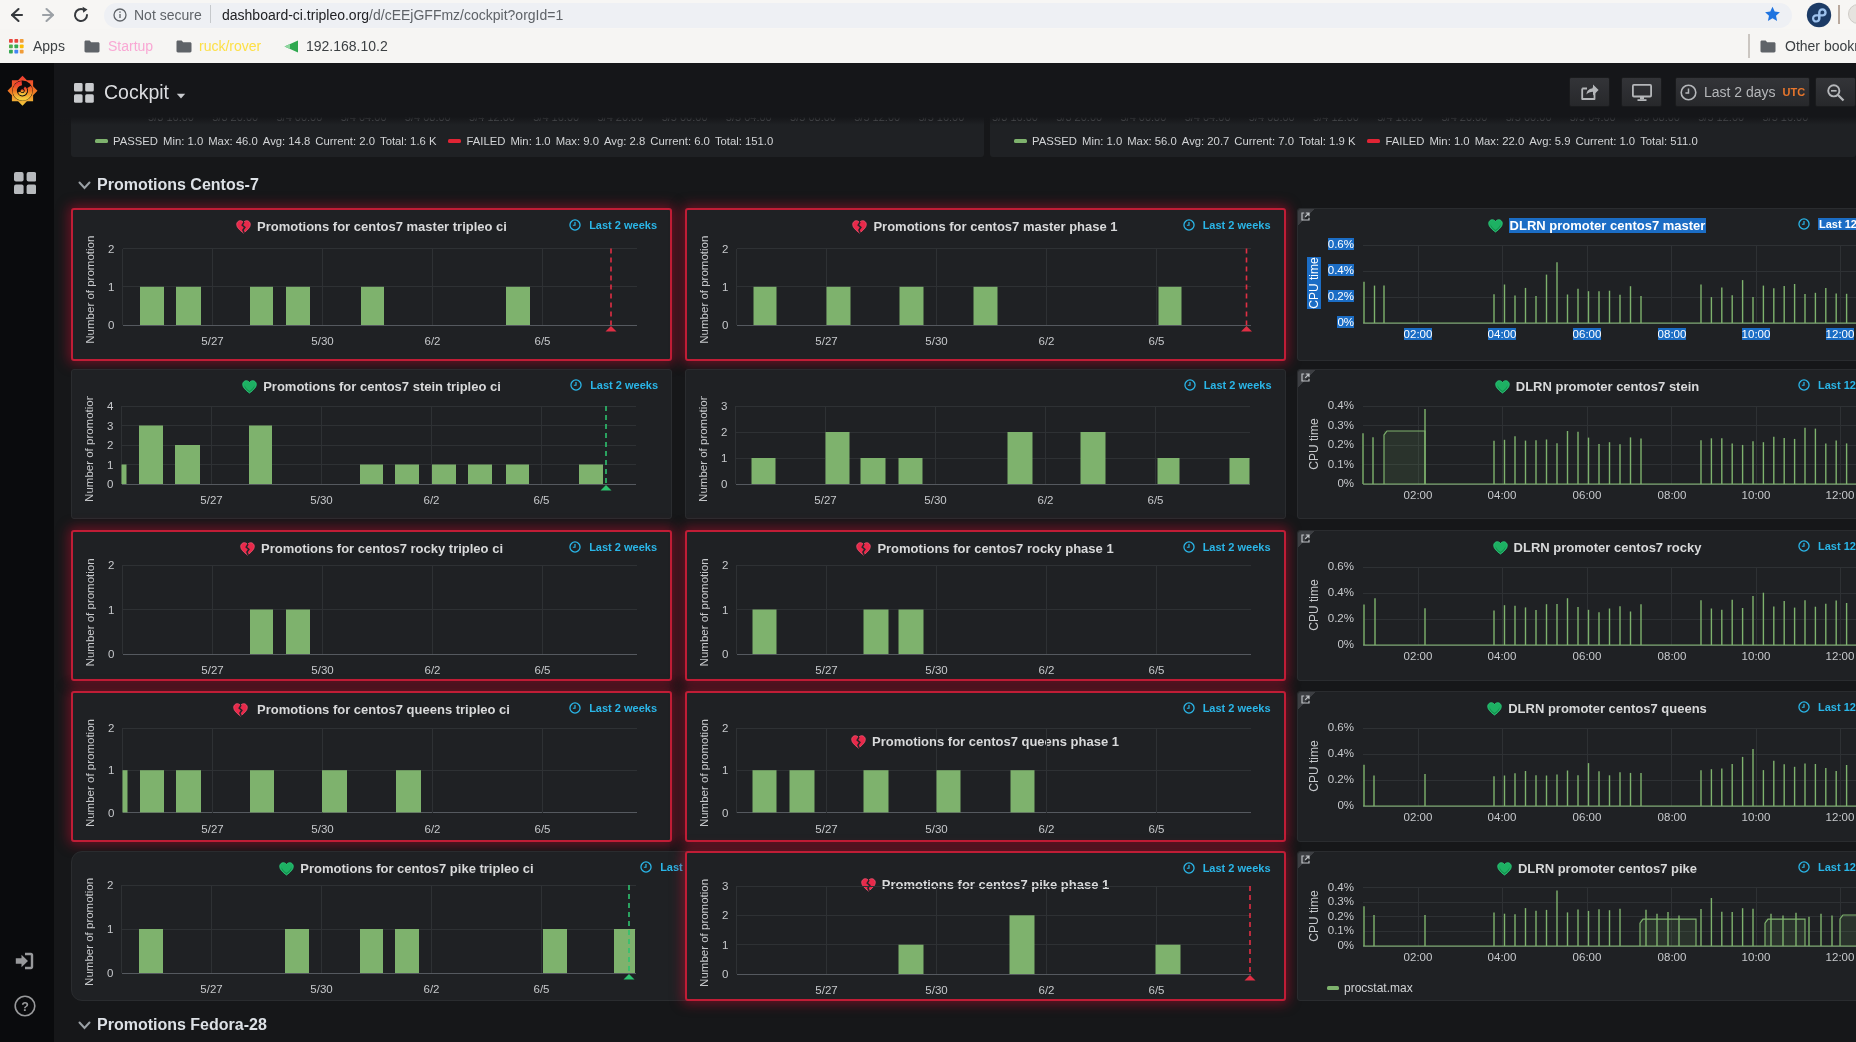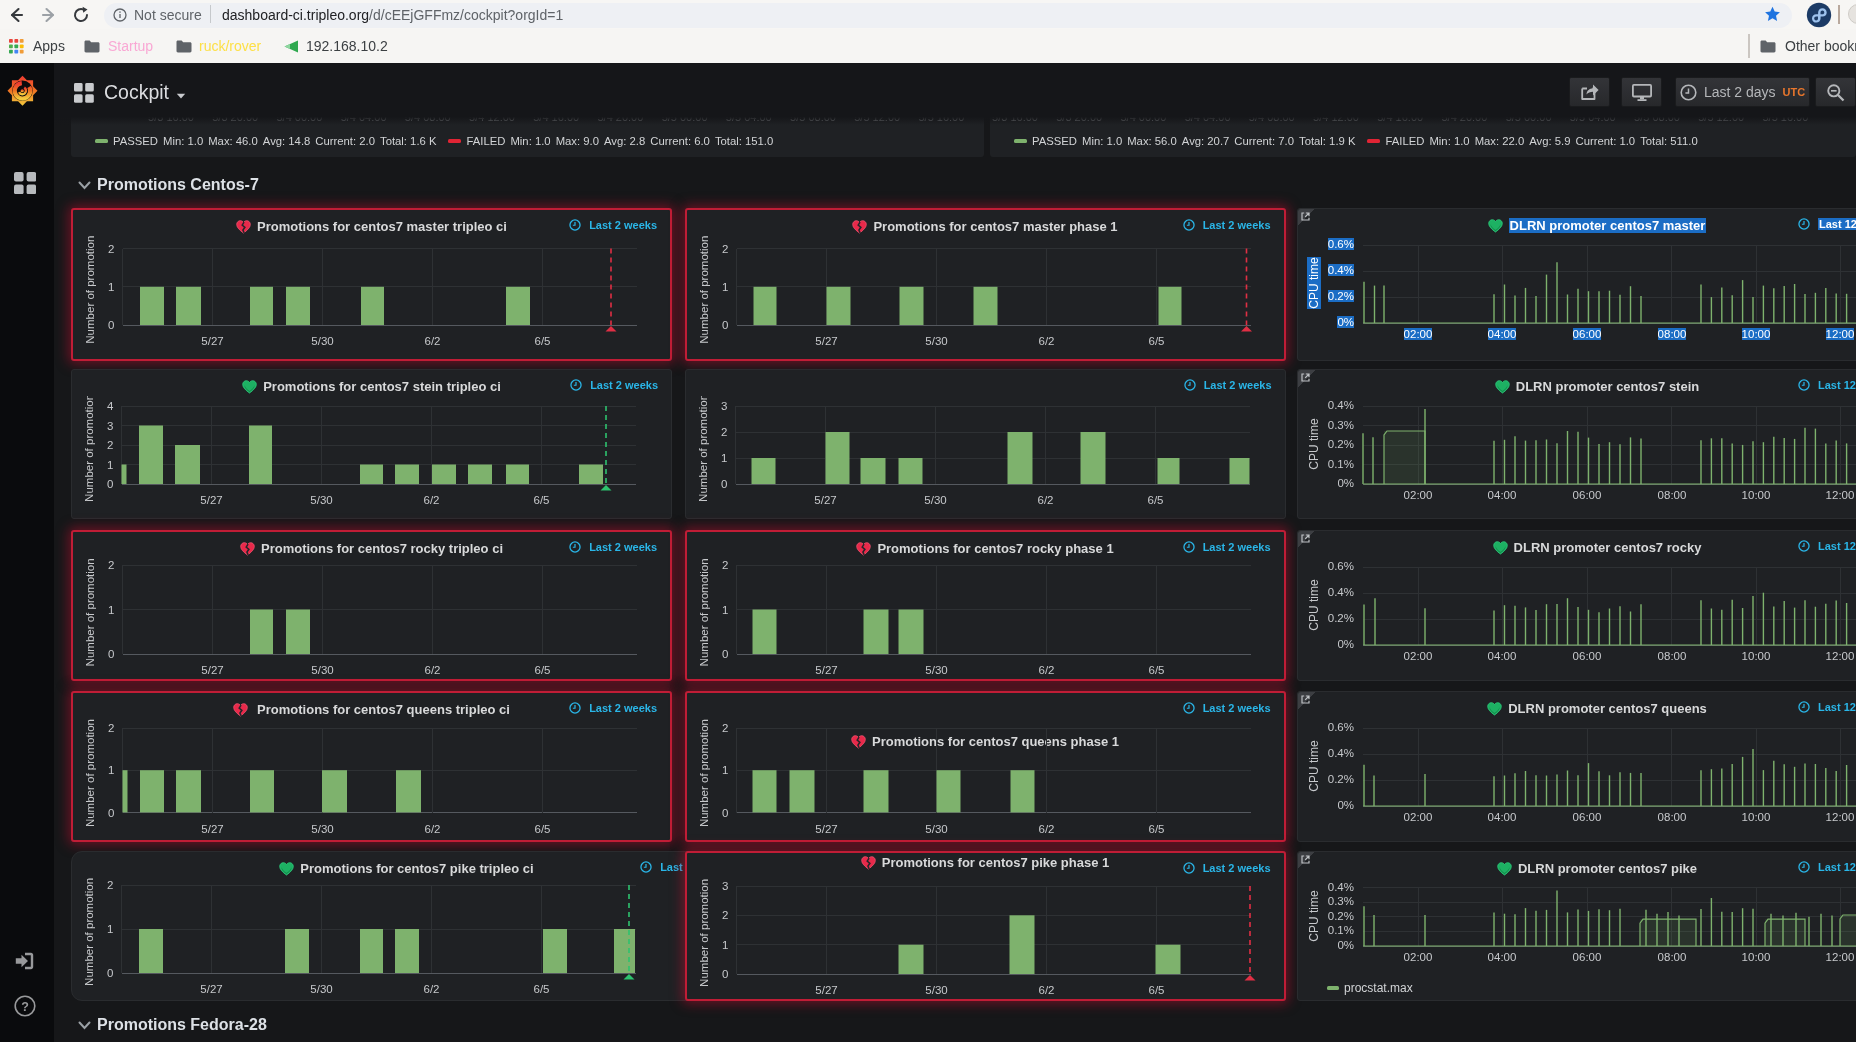--- a/index.html
+++ b/index.html
@@ -604,21 +604,21 @@
         <text x="469.5" y="139.5" font-size="11.5" fill="#c7c9cc" text-anchor="middle">6/5</text>
         <line x1="49.5" y1="35" x2="49.5" y2="119.5" stroke="#2e3134" stroke-width="1" shape-rendering="crispEdges"></line>
         <rect x="65.5" y="77.2" width="24.0" height="42.2" fill="#7eb26d"></rect>
         <rect x="102.5" y="77.2" width="25.0" height="42.2" fill="#7eb26d"></rect>
         <rect x="176.5" y="77.2" width="25.0" height="42.2" fill="#7eb26d"></rect>
         <rect x="249.5" y="77.2" width="24.0" height="42.2" fill="#7eb26d"></rect>
         <rect x="323.5" y="77.2" width="24.0" height="42.2" fill="#7eb26d"></rect>
       </svg>
     </div>
 <div class="panel red" style="left:684.5px;top:851px;width:601px;height:150px;">
-      <div class="ptitle" style="top:2px;">
+      <div class="ptitle" style="top:24px;">
         <svg width="15" height="14" viewBox="0 0 15 14">
           <path d="M7.5 13 C3.5 10 0.7 7.4 0.7 4.4 C0.7 2.2 2.4 0.7 4.3 0.7 C5.6 0.7 6.8 1.4 7.5 2.5 C8.2 1.4 9.4 0.7 10.7 0.7 C12.6 0.7 14.3 2.2 14.3 4.4 C14.3 7.4 11.5 10 7.5 13 Z" fill="#e8294a" stroke="#f35672" stroke-width="0.8"></path>
           <path d="M8.1 2.1 L6.2 5.1 L8.9 7.3 L6.9 10.1 L8.2 13" stroke="#23252a" stroke-width="1.5" fill="none"></path>
         </svg>
         <span>Promotions for centos7 pike phase 1</span>
       </div>
       <div class="tw" style="top:9px;right:13px;">
         <svg width="12" height="12" viewBox="0 0 14 14">
           <circle cx="7" cy="7" r="5.9" stroke="#2ab6e8" stroke-width="1.5" fill="none"></circle>
           <path d="M7 3.6 V7.3 H4.5" stroke="#2ab6e8" stroke-width="1.4" fill="none"></path>

